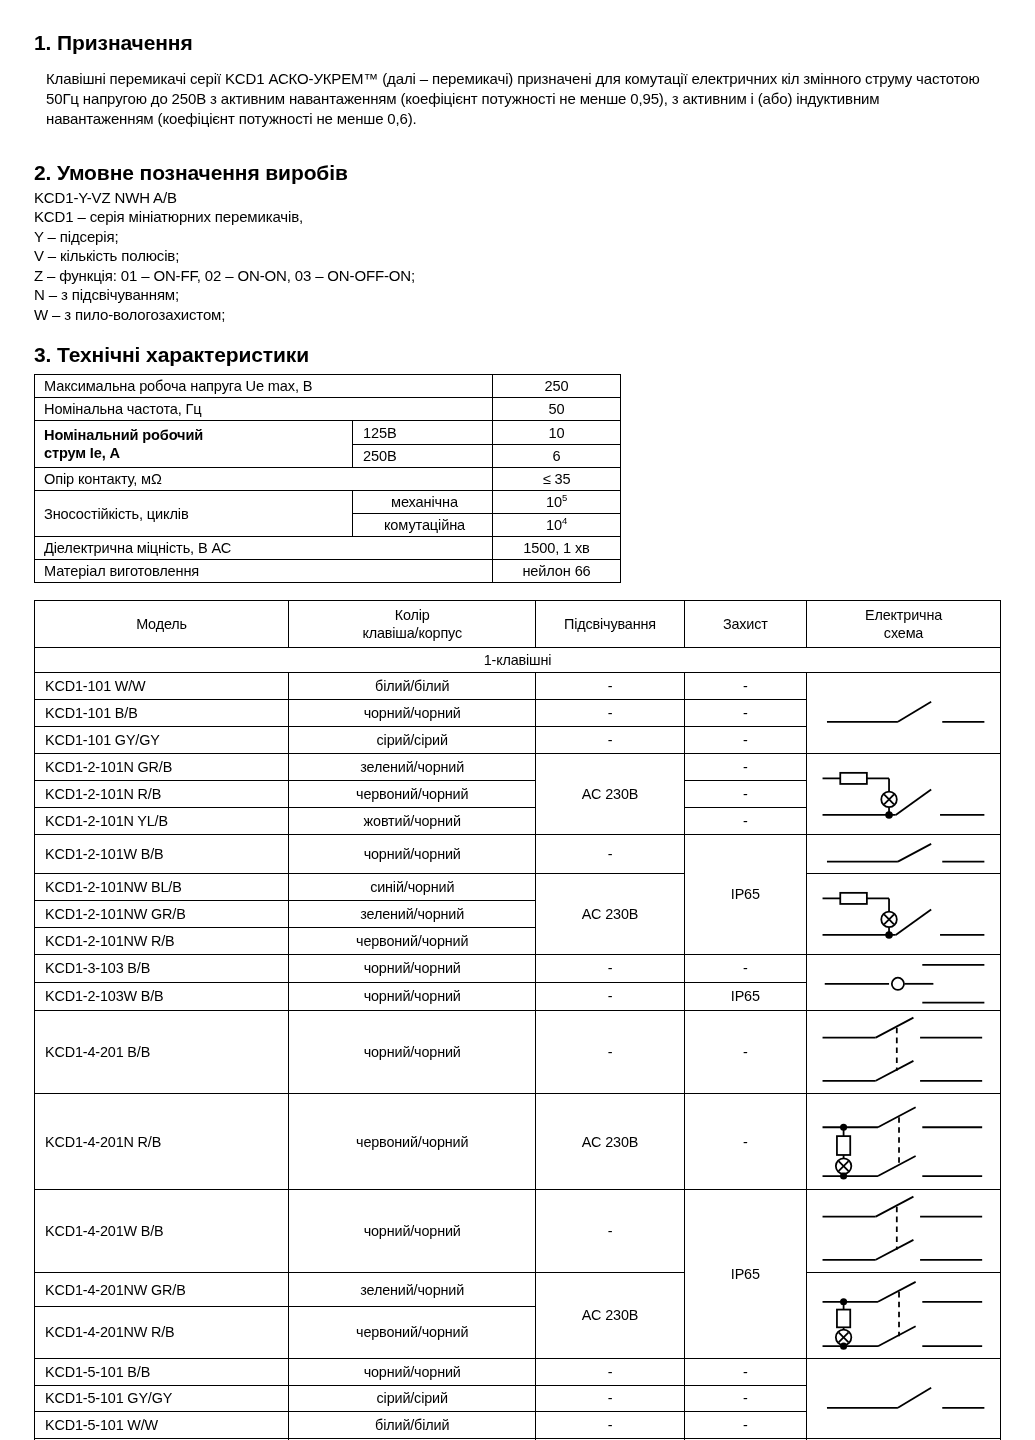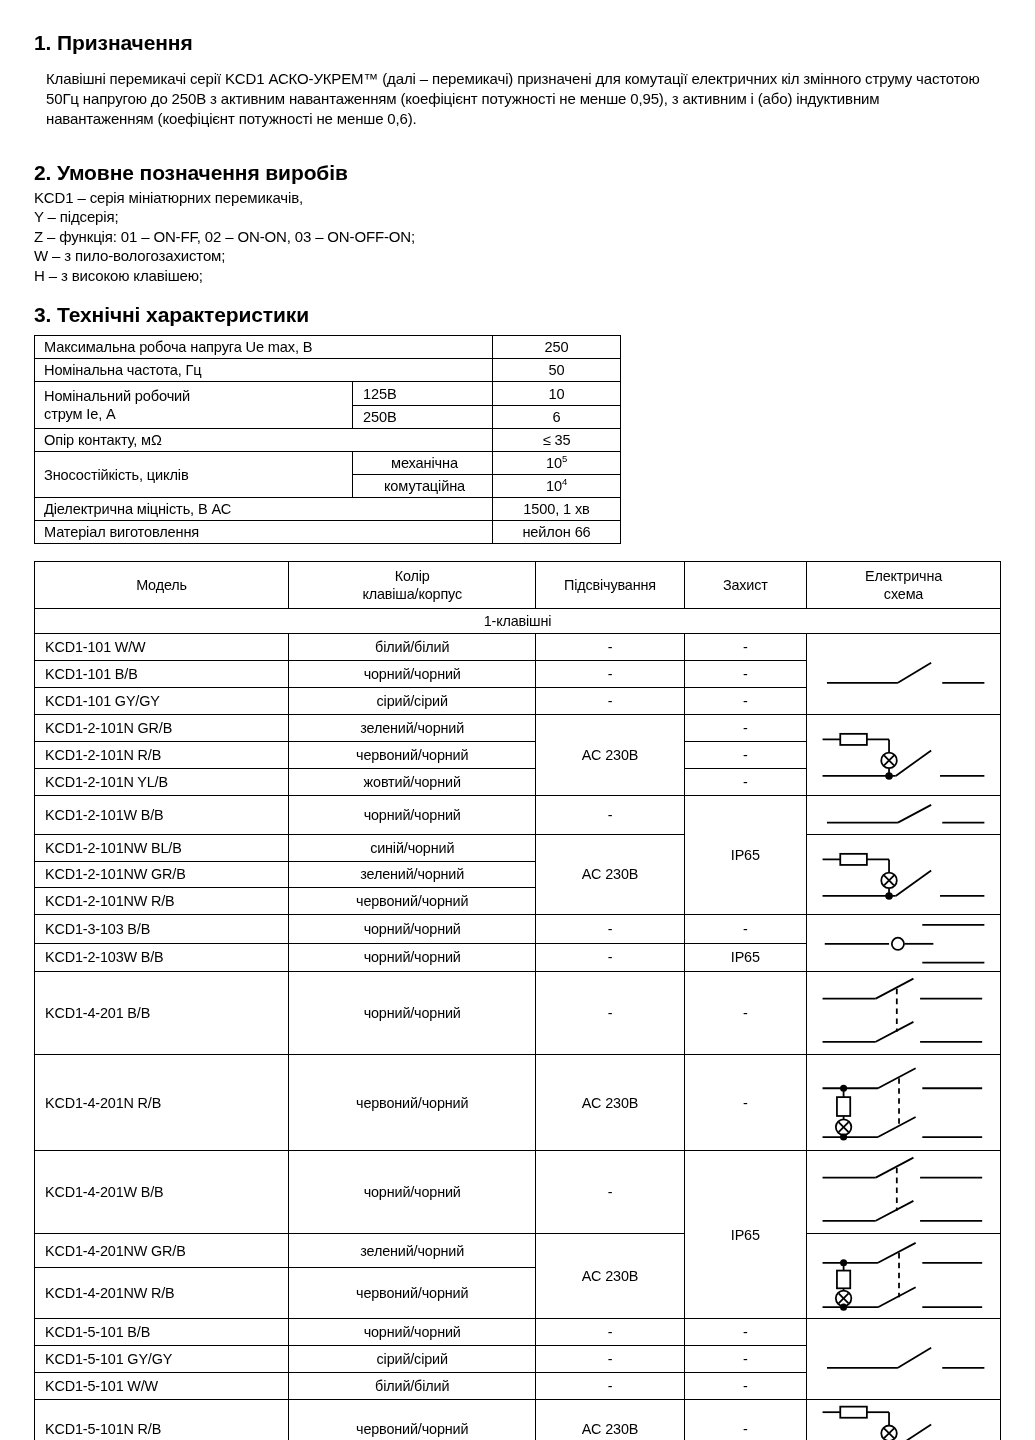--- a/index.html
+++ b/index.html
@@ -106,25 +106,27 @@
 
   <div>
     <div class="sec-title">1. Призначення</div>
     <p class="para">Клавішні перемикачі серії KCD1 АСКО-УКРЕМ™ (далі – перемикачі) призначені для комутації електричних кіл змінного струму частотою 50Гц напругою до 250В з активним навантаженням (коефіцієнт потужності не менше 0,95), з активним і (або) індуктивним навантаженням (коефіцієнт потужності не менше 0,6).</p>
   </div>
 
   <div class="spacer-lg"></div>
 
   <div>
     <div class="sec-title">2. Умовне позначення виробів</div>
+    <div class="codeline">KCD1-Y-VZ NWH A/B</div>
     <div class="codeline">KCD1 – серія мініатюрних перемикачів,</div>
     <div class="codeline">Y – підсерія;</div>
+    <div class="codeline">V – кількість полюсів;</div>
     <div class="codeline">Z – функція: 01 – ON-FF, 02 – ON-ON, 03 – ON-OFF-ON;</div>
+    <div class="codeline">N – з підсвічуванням;</div>
     <div class="codeline">W – з пило-вологозахистом;</div>
-    <div class="codeline">H – з високою клавішею;</div>
   </div>
 
   <div class="spacer-md"></div>
 
   <div>
     <div class="sec-title">3. Технічні характеристики</div>
 
     <table class="spec">
       <colgroup>
         <col style="width:318px">
@@ -134,21 +136,21 @@
       <tbody>
         <tr>
           <td class="lbl" colspan="2">Максимальна робоча напруга Ue max, В</td>
           <td class="val">250</td>
         </tr>
         <tr>
           <td class="lbl" colspan="2">Номінальна частота, Гц</td>
           <td class="val">50</td>
         </tr>
         <tr>
-          <td class="lbl" rowspan="2" style="height:44px;">
+          <td class="lbl" rowspan="2" style="height:44px;font-weight:bold;">
             <div class="two-line">
               <div>Номінальний робочий</div>
               <div>струм Ie, А</div>
             </div>
           </td>
           <td class="mid-l">125В</td>
           <td class="val">10</td>
         </tr>
         <tr>
           <td class="mid-l">250В</td>

